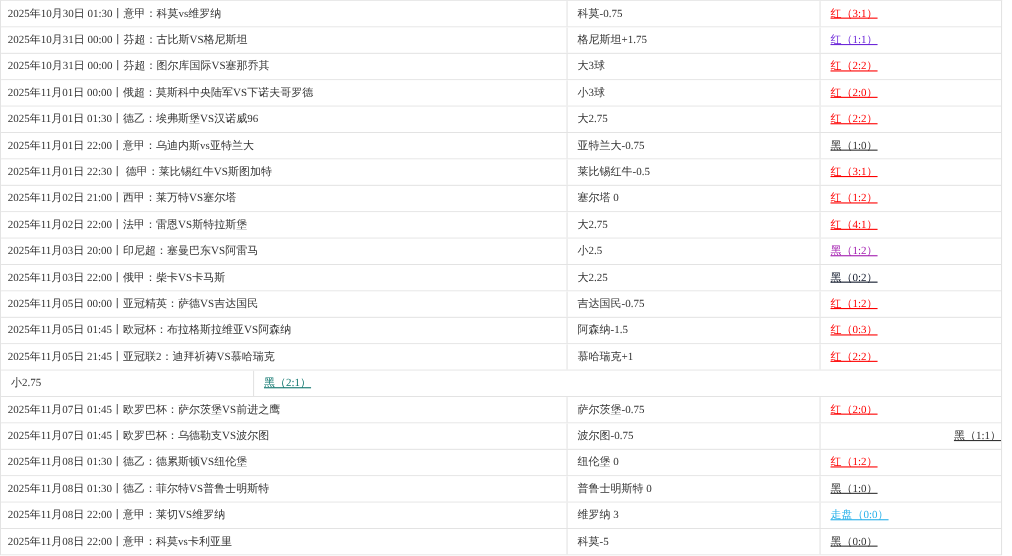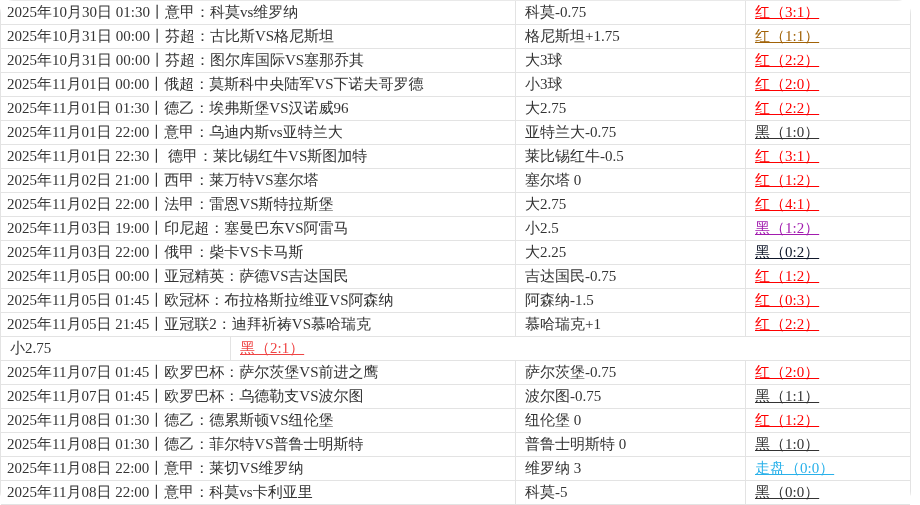--- a/index.html
+++ b/index.html
@@ -11,23 +11,22 @@
     overflow: hidden;
   }
   .records-table {
     box-sizing: border-box;
     width: 911px;
     height: 505px;
     border-left: 1px solid #e3e3e3;
     border-right: 1px solid #e3e3e3;
     border-top: 1px solid #e9e9e9;
     font-family: "Liberation Serif", "DejaVu Serif", serif;
-    font-size: 15px;
+    font-size: 10px;
     color: #333333;
-    border-radius: 14px;
   }
   .row {
     box-sizing: border-box;
     display: flex;
     height: 24px;
     line-height: 23px;
     border-bottom: 1px solid #e3e3e3;
     background: #ffffff;
   }
   .cell {
@@ -58,21 +57,21 @@
 <div class="records-table" id="records-table">
   <div class="row">
     <div class="cell match">2025年10月30日 01:30丨意甲：科莫vs维罗纳</div>
     <div class="cell bet">科莫-0.75</div>
     <div class="cell result" style="color: rgb(254, 0, 0);">红（3:1）</div>
   </div>
 
   <div class="row">
     <div class="cell match">2025年10月31日 00:00丨芬超：古比斯VS格尼斯坦</div>
     <div class="cell bet">格尼斯坦+1.75</div>
-    <div class="cell result" style="color: #a16207;">红（1:1）</div>
+    <div class="cell result" style="color: #6d28d9;">红（1:1）</div>
   </div>
 
   <div class="row">
     <div class="cell match">2025年10月31日 00:00丨芬超：图尔库国际VS塞那乔其</div>
     <div class="cell bet">大3球</div>
     <div class="cell result" style="color: rgb(254, 0, 0);">红（2:2）</div>
   </div>
 
   <div class="row">
     <div class="cell match">2025年11月01日 00:00丨俄超：莫斯科中央陆军VS下诺夫哥罗德</div>
@@ -104,21 +103,21 @@
     <div class="cell result" style="color: rgb(254, 0, 0);">红（1:2）</div>
   </div>
 
   <div class="row">
     <div class="cell match">2025年11月02日 22:00丨法甲：雷恩VS斯特拉斯堡</div>
     <div class="cell bet">大2.75</div>
     <div class="cell result" style="color: rgb(254, 0, 0);">红（4:1）</div>
   </div>
 
   <div class="row">
-    <div class="cell match">2025年11月03日 19:00丨印尼超：塞曼巴东VS阿雷马</div>
+    <div class="cell match">2025年11月03日 20:00丨印尼超：塞曼巴东VS阿雷马</div>
     <div class="cell bet">小2.5</div>
     <div class="cell result" style="color: #a21caf;">黑（1:2）</div>
   </div>
 
   <div class="row">
     <div class="cell match">2025年11月03日 22:00丨俄甲：柴卡VS卡马斯</div>
     <div class="cell bet">大2.25</div>
     <div class="cell result" style="color: #0f172a;">黑（0:2）</div>
   </div>
 
@@ -135,33 +134,33 @@
   </div>
 
   <div class="row">
     <div class="cell match">2025年11月05日 21:45丨亚冠联2：迪拜祈祷VS慕哈瑞克</div>
     <div class="cell bet">慕哈瑞克+1</div>
     <div class="cell result" style="color: rgb(254, 0, 0);">红（2:2）</div>
   </div>
 
   <div class="row">
     <div class="cell bet">小2.75</div>
-    <div class="cell result" style="color: #ef4444;">黑（2:1）</div>
+    <div class="cell result" style="color: #0f766e;">黑（2:1）</div>
   </div>
 
   <div class="row">
     <div class="cell match">2025年11月07日 01:45丨欧罗巴杯：萨尔茨堡VS前进之鹰</div>
     <div class="cell bet">萨尔茨堡-0.75</div>
     <div class="cell result" style="color: rgb(254, 0, 0);">红（2:0）</div>
   </div>
 
   <div class="row">
     <div class="cell match">2025年11月07日 01:45丨欧罗巴杯：乌德勒支VS波尔图</div>
     <div class="cell bet">波尔图-0.75</div>
-    <div class="cell result" style="color: rgb(51, 51, 51);">黑（1:1）</div>
+    <div class="cell result" style="color: rgb(51, 51, 51); text-align: right;">黑（1:1）</div>
   </div>
 
   <div class="row">
     <div class="cell match">2025年11月08日 01:30丨德乙：德累斯顿VS纽伦堡</div>
     <div class="cell bet">纽伦堡 0</div>
     <div class="cell result" style="color: rgb(254, 0, 0);">红（1:2）</div>
   </div>
 
   <div class="row">
     <div class="cell match">2025年11月08日 01:30丨德乙：菲尔特VS普鲁士明斯特</div>

